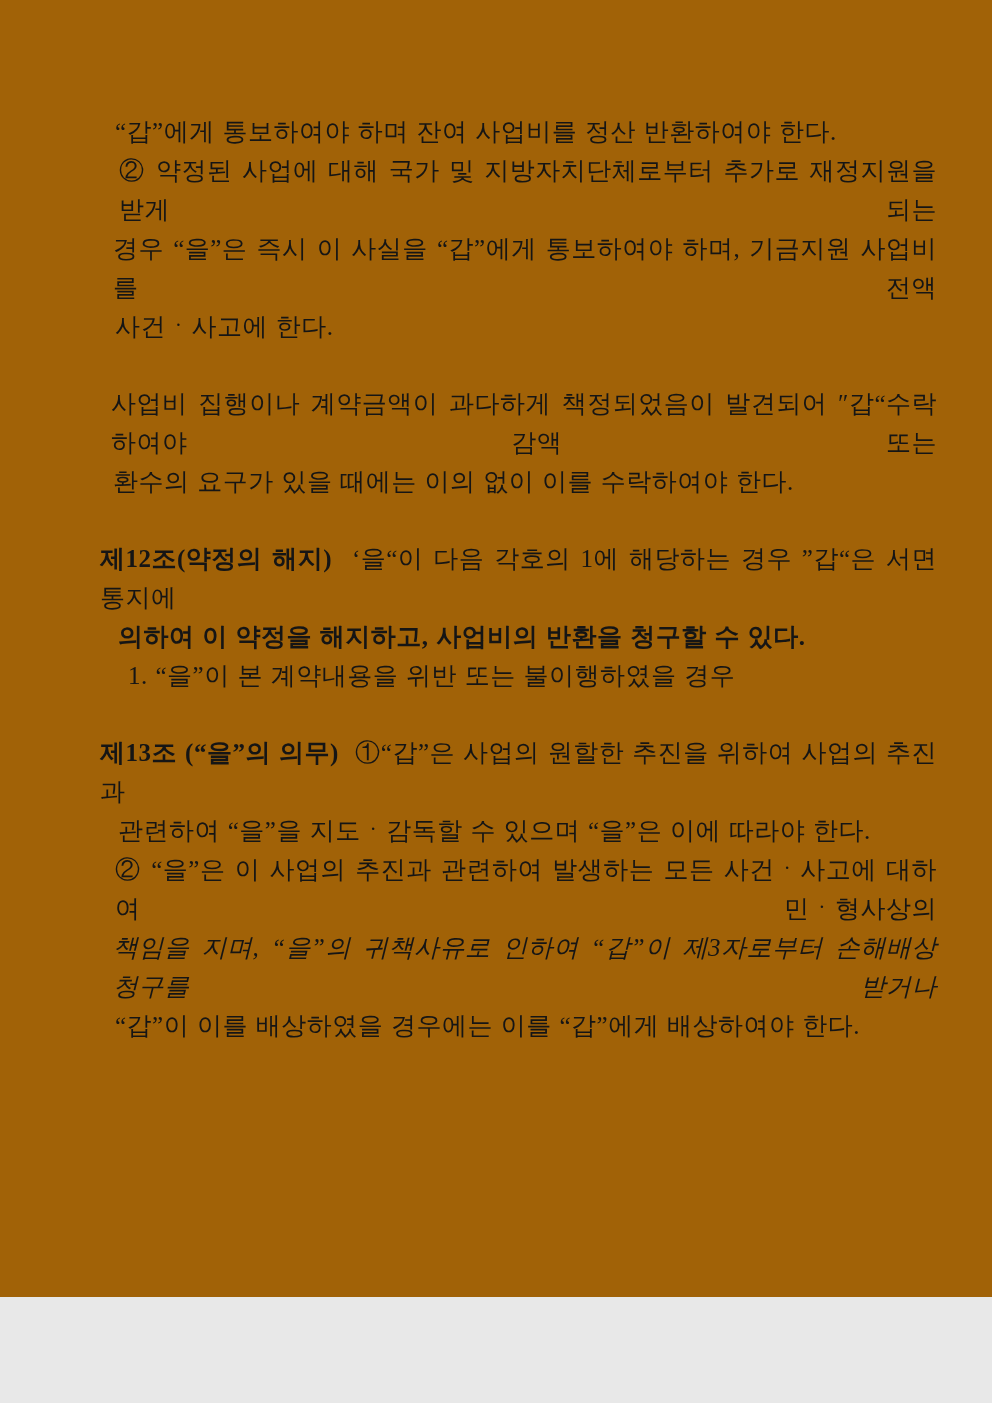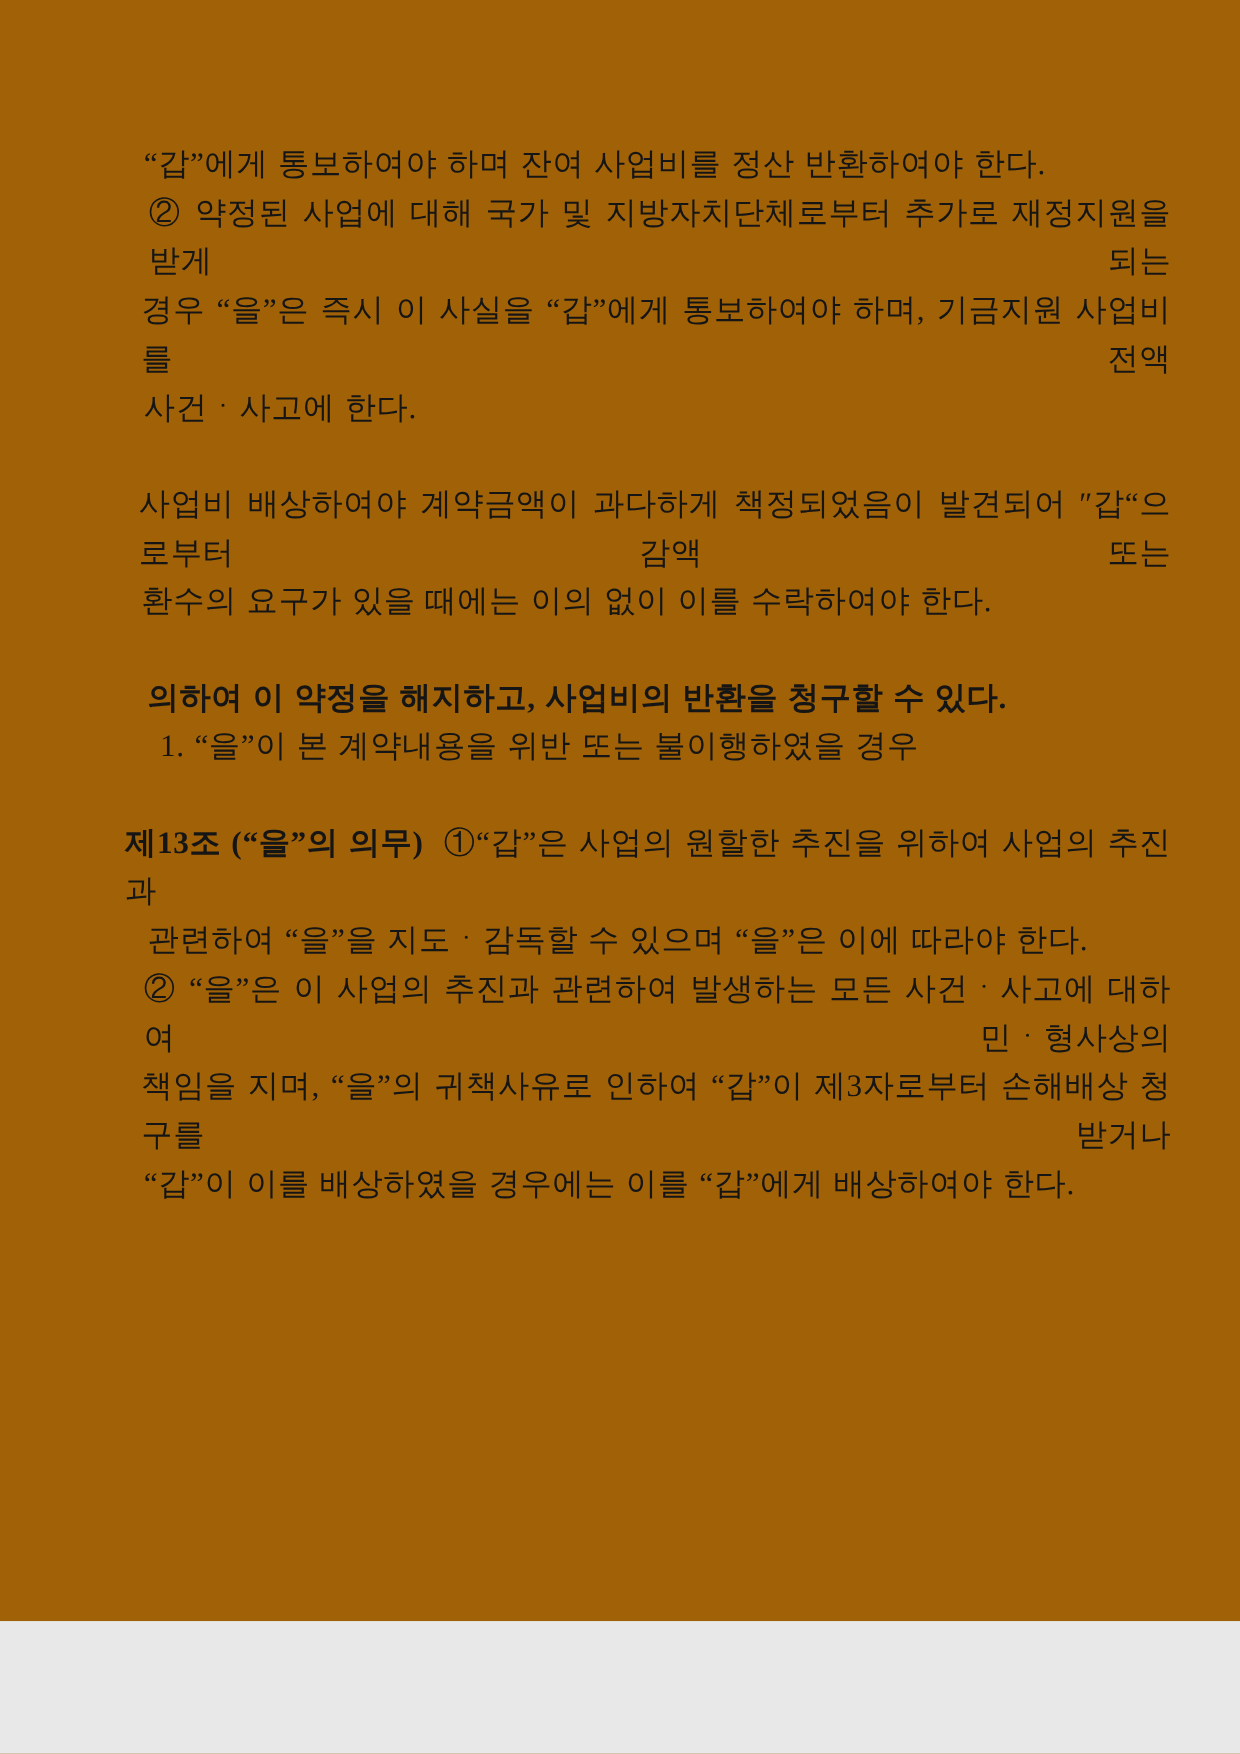--- a/index.html
+++ b/index.html
@@ -36,28 +36,29 @@
 
 <div class="page">
   <div class="doc">
       <div class="block">
         <div class="line" style="padding-left: 15px;"><span>“갑”에게 통보하여야 하며 잔여 사업비를 정산 반환하여야 한다.</span></div>
         <div class="line just" style="padding-left: 19px;"><span>② 약정된 사업에 대해 국가 및 지방자치단체로부터 추가로 재정지원을 받게 되는</span></div>
         <div class="line just" style="padding-left: 13px;"><span>경우 “을”은 즉시 이 사실을 “갑”에게 통보하여야 하며, 기금지원 사업비를 전액</span></div>
         <div class="line" style="padding-left: 15px;"><span>사건ㆍ사고에 한다.</span></div>
       </div>
       <div class="block">
-        <div class="line just" style="padding-left: 11px;"><span>사업비 배상하여야 계약금액이 과다하게 책정되었음이 발견되어 ″갑“으로부터 감액 또는</span></div>
+        <div class="line just" style="padding-left: 11px;"><span>사업비 집행이나 계약금액이 과다하게 책정되었음이 발견되어 ″갑“수락하여야 감액 또는</span></div>
         <div class="line" style="padding-left: 13px;"><span>환수의 요구가 있을 때에는 이의 없이 이를 수락하여야 한다.</span></div>
       </div>
       <div class="block">
+        <div class="line just" style="padding-left: 0px;"><span class="heading">제12조(약정의 해지)</span><span>&nbsp; ‘을“이 다음 각호의 1에 해당하는 경우 ”갑“은 서면통지에</span></div>
         <div class="line" style="padding-left: 18px; font-weight: bold;"><span>의하여 이 약정을 해지하고, 사업비의 반환을 청구할 수 있다.</span></div>
         <div class="line" style="padding-left: 28px;"><span>1. “을”이 본 계약내용을 위반 또는 불이행하였을 경우</span></div>
       </div>
       <div class="block">
         <div class="line just" style="padding-left: 0px;"><span class="heading">제13조 (“을”의 의무)</span><span>&nbsp; ①“갑”은 사업의 원할한 추진을 위하여 사업의 추진과</span></div>
         <div class="line" style="padding-left: 18px;"><span>관련하여 “을”을 지도ㆍ감독할 수 있으며 “을”은 이에 따라야 한다.</span></div>
         <div class="line just" style="padding-left: 15px;"><span>② “을”은 이 사업의 추진과 관련하여 발생하는 모든 사건ㆍ사고에 대하여 민ㆍ형사상의</span></div>
-        <div class="line just" style="padding-left: 13px;"><span>책임을 지며, “을”의 귀책사유로 인하여 “갑”이 제3자로부터 손해배상 청구를 받거나</span></div>
+        <div class="line just" style="padding-left: 13px; font-style: italic;"><span>책임을 지며, “을”의 귀책사유로 인하여 “갑”이 제3자로부터 손해배상 청구를 받거나</span></div>
         <div class="line" style="padding-left: 15px;"><span>“갑”이 이를 배상하였을 경우에는 이를 “갑”에게 배상하여야 한다.</span></div>
       </div>
     </div>
 </div>
 
 </body></html>

